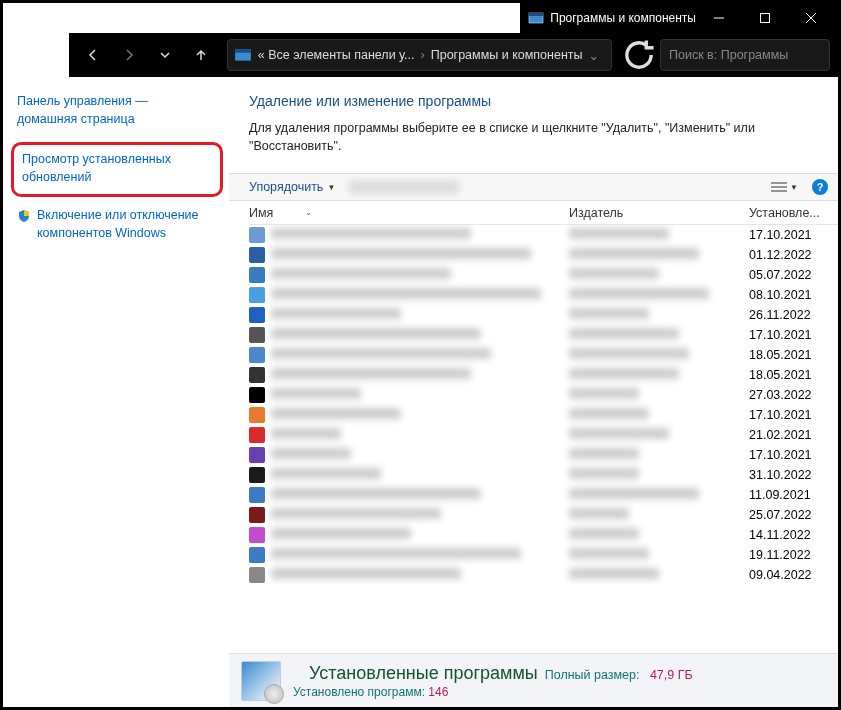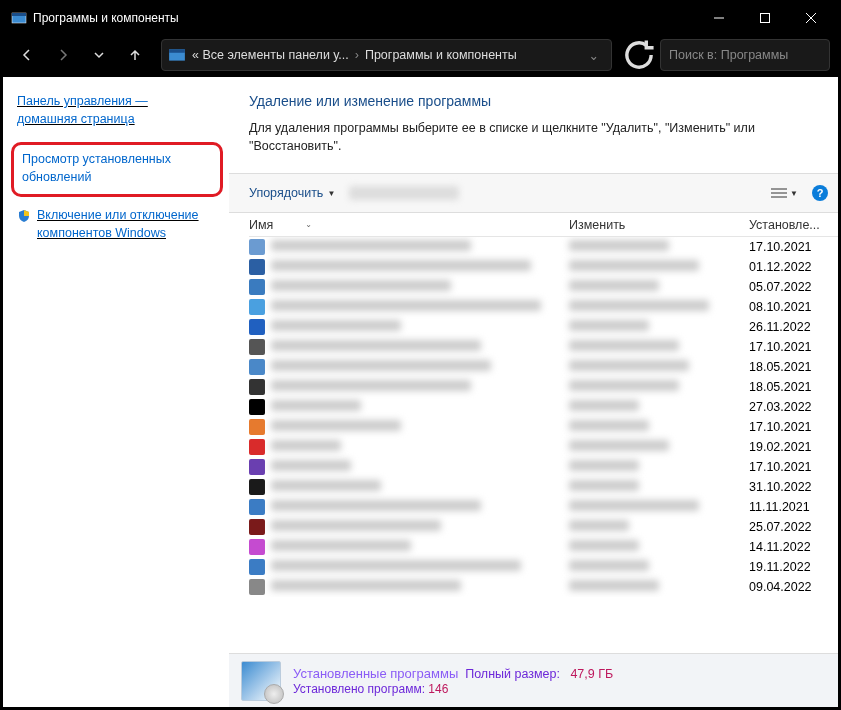--- a/index.html
+++ b/index.html
@@ -1,17 +1,17 @@
 <!DOCTYPE html>
 <html><head>
 <meta charset="utf-8">
 <style>
   * { box-sizing: border-box; margin: 0; padding: 0; font-family: "Segoe UI", Tahoma, sans-serif; }
   body { background: #fff; width: 841px; height: 710px; overflow: hidden; }
-  .window { width: 841px; height: 710px; border: 3px solid #000; display: flex; flex-direction: column; background: #fff; }
+  .window { width: 841px; height: 710px; border: 3px solid #000; display: flex; flex-direction: column; background: #fff; align-items: flex-end; }
 
   
   .titlebar { height: 30px; background: #000; color: #fff; display: flex; align-items: center; padding: 0 4px 0 8px; font-size: 12px; }
   .titlebar .title-icon { width: 16px; height: 16px; margin-right: 6px; display: inline-flex; align-items: center; justify-content: center; }
   .titlebar .title-text { flex: 0 0 auto; }
   .titlebar .spacer { flex: 1; }
   .titlebar .win-btn { width: 46px; height: 30px; display: flex; align-items: center; justify-content: center; color: #fff; }
   .titlebar .win-btn svg { width: 10px; height: 10px; }
 
   
@@ -22,31 +22,31 @@
   .breadcrumb .bc-icon { width: 18px; height: 18px; margin-right: 6px; display: inline-flex; align-items: center; justify-content: center; }
   .breadcrumb .bc-sep { margin: 0 6px; color: #888; }
   .breadcrumb .bc-chev { margin-left: auto; color: #888; padding: 0 6px; }
   .nav-refresh { width: 34px; height: 32px; display: flex; align-items: center; justify-content: center; color: #ddd; }
   .searchbox { width: 170px; height: 32px; background: #191919; border: 1px solid #333; border-radius: 4px; display: flex; align-items: center; padding: 0 8px; color: #888; font-size: 12.5px; overflow: hidden; white-space: nowrap; }
 
   
   .body { flex: 1; display: flex; background: #fff; overflow: hidden; }
   .sidebar { width: 226px; padding: 16px 10px 10px 14px; font-size: 12.5px; border-right: none; }
   .sidebar a { color: #0066cc; text-decoration: none; display: block; line-height: 1.4; }
-  .side-block { margin-bottom: 14px; text-decoration: underline; }
+  .side-block { margin-bottom: 14px; }
   .side-highlight { border: 3px solid #e01b24; border-radius: 10px; padding: 6px 8px 8px 8px; margin: 0 -4px 10px -6px; }
   .side-shield { display: flex; gap: 6px; align-items: flex-start; }
   .shield-icon { width: 14px; height: 14px; flex: 0 0 14px; margin-top: 2px; }
 
   .main { flex: 1; display: flex; flex-direction: column; overflow: hidden; }
   .main-pad { padding: 16px 20px 6px 20px; }
   .main h2 { color: #1a4e8a; font-size: 14px; font-weight: 400; margin-bottom: 10px; }
   .main .desc { font-size: 12.5px; color: #222; line-height: 1.45; margin-bottom: 12px; }
 
-  .toolbar { height: 40px; border-top: 1px solid #ddd; border-bottom: 1px solid #ddd; background: #f7f7f7; display: flex; align-items: center; padding: 0 10px 0 20px; font-size: 12.5px; }
+  .toolbar { height: 28px; border-top: 1px solid #ddd; border-bottom: 1px solid #ddd; background: #f7f7f7; display: flex; align-items: center; padding: 0 10px 0 20px; font-size: 12.5px; }
   .toolbar .org { color: #1a4e8a; display: flex; align-items: center; gap: 4px; }
   .toolbar .org .tri { font-size: 8px; color: #333; }
   .toolbar .blur-pill { width: 110px; height: 14px; background: #ddd; filter: blur(3px); margin-left: 14px; border-radius: 3px; }
   .toolbar .spacer2 { flex: 1; }
   .toolbar .view-btn { display: flex; align-items: center; gap: 3px; color: #333; margin-right: 14px; }
   .toolbar .help { width: 16px; height: 16px; border-radius: 50%; background: #0b7dda; color: #fff; font-size: 11px; display: flex; align-items: center; justify-content: center; font-weight: bold; }
 
   .list { flex: 1; overflow: hidden; padding: 0 0 0 20px; }
   .list-head { display: flex; font-size: 12.5px; color: #333; border-bottom: 1px solid #e5e5e5; height: 24px; align-items: center; }
   .col-name { flex: 0 0 320px; display: flex; align-items: center; gap: 4px; }
@@ -59,22 +59,22 @@
   .row .ico { width: 16px; height: 16px; margin-right: 6px; flex: 0 0 16px; border-radius: 2px; }
   .row .rname { flex: 0 0 298px; }
   .row .rpub { flex: 0 0 180px; }
   .row .rdate { flex: 1; color: #000000; }
   .blur { filter: blur(3.5px); background: #ccc; border-radius: 2px; display: inline-block; }
 
   .footer { height: 54px; border-top: 1px solid #ddd; background: #f2f4f7; display: flex; align-items: center; padding: 0 12px; font-size: 12.5px; gap: 12px; }
   .footer .big-ico { width: 40px; height: 40px; background: linear-gradient(135deg,#3b8bd1,#fff); border: 1px solid #bcd; border-radius: 2px; position: relative; }
   .footer .big-ico::after { content:""; position:absolute; right:-4px; bottom:-4px; width:18px; height:18px; border-radius:50%; background:radial-gradient(circle,#eee,#bbb); border:1px solid #aaa; }
   .footer .ftext { color: #444; }
-  .footer .ftext .t1 { color: #8b5cf6; font-size: 13px; }
-  .footer .ftext .lab { color: #6d28d9; }
+  .footer .ftext .t1 { color: #14532d; font-size: 18px; margin-left: 16px; }
+  .footer .ftext .lab { color: #0f766e; }
   .footer .ftext .val { color: #be185d; }
   .footer .line2 { font-size: 12px; margin-top: 1px; }
 </style>
 </head>
 <body>
 
 <div class="window">
 
   <div class="titlebar">
     <span class="title-icon">
@@ -200,21 +200,21 @@
         </div>
         <div class="help">?</div>
       </div>
 
       <div class="list">
         <div class="list-head">
           <div class="col-name">
             <span>Имя</span>
             <span class="sort-ind">⌄</span>
           </div>
-          <div class="col-pub">Изменить</div>
+          <div class="col-pub">Издатель</div>
           <div class="col-date">Установле...</div>
         </div>
         <div class="rows" id="rows">
             <div class="row">
               <span class="ico" style="background:#6b9bd1"></span>
               <span class="rname"><span class="blur" style="width:200px;height:11px"></span></span>
               <span class="rpub"><span class="blur" style="width:100px;height:11px"></span></span>
               <span class="rdate">17.10.2021</span>
             </div>
             <div class="row">
@@ -268,39 +268,39 @@
             <div class="row">
               <span class="ico" style="background:#e67a2e"></span>
               <span class="rname"><span class="blur" style="width:130px;height:11px"></span></span>
               <span class="rpub"><span class="blur" style="width:80px;height:11px"></span></span>
               <span class="rdate">17.10.2021</span>
             </div>
             <div class="row">
               <span class="ico" style="background:#d92b2b"></span>
               <span class="rname"><span class="blur" style="width:70px;height:11px"></span></span>
               <span class="rpub"><span class="blur" style="width:100px;height:11px"></span></span>
-              <span class="rdate">19.02.2021</span>
+              <span class="rdate">21.02.2021</span>
             </div>
             <div class="row">
               <span class="ico" style="background:#6a3fb0"></span>
               <span class="rname"><span class="blur" style="width:80px;height:11px"></span></span>
               <span class="rpub"><span class="blur" style="width:70px;height:11px"></span></span>
               <span class="rdate">17.10.2021</span>
             </div>
             <div class="row">
               <span class="ico" style="background:#1a1a1a"></span>
               <span class="rname"><span class="blur" style="width:110px;height:11px"></span></span>
               <span class="rpub"><span class="blur" style="width:70px;height:11px"></span></span>
               <span class="rdate">31.10.2022</span>
             </div>
             <div class="row">
               <span class="ico" style="background:#3b7cc4"></span>
               <span class="rname"><span class="blur" style="width:210px;height:11px"></span></span>
               <span class="rpub"><span class="blur" style="width:130px;height:11px"></span></span>
-              <span class="rdate">11.11.2021</span>
+              <span class="rdate">11.09.2021</span>
             </div>
             <div class="row">
               <span class="ico" style="background:#7a1a1a"></span>
               <span class="rname"><span class="blur" style="width:170px;height:11px"></span></span>
               <span class="rpub"><span class="blur" style="width:60px;height:11px"></span></span>
               <span class="rdate">25.07.2022</span>
             </div>
             <div class="row">
               <span class="ico" style="background:#c54bd0"></span>
               <span class="rname"><span class="blur" style="width:140px;height:11px"></span></span>

